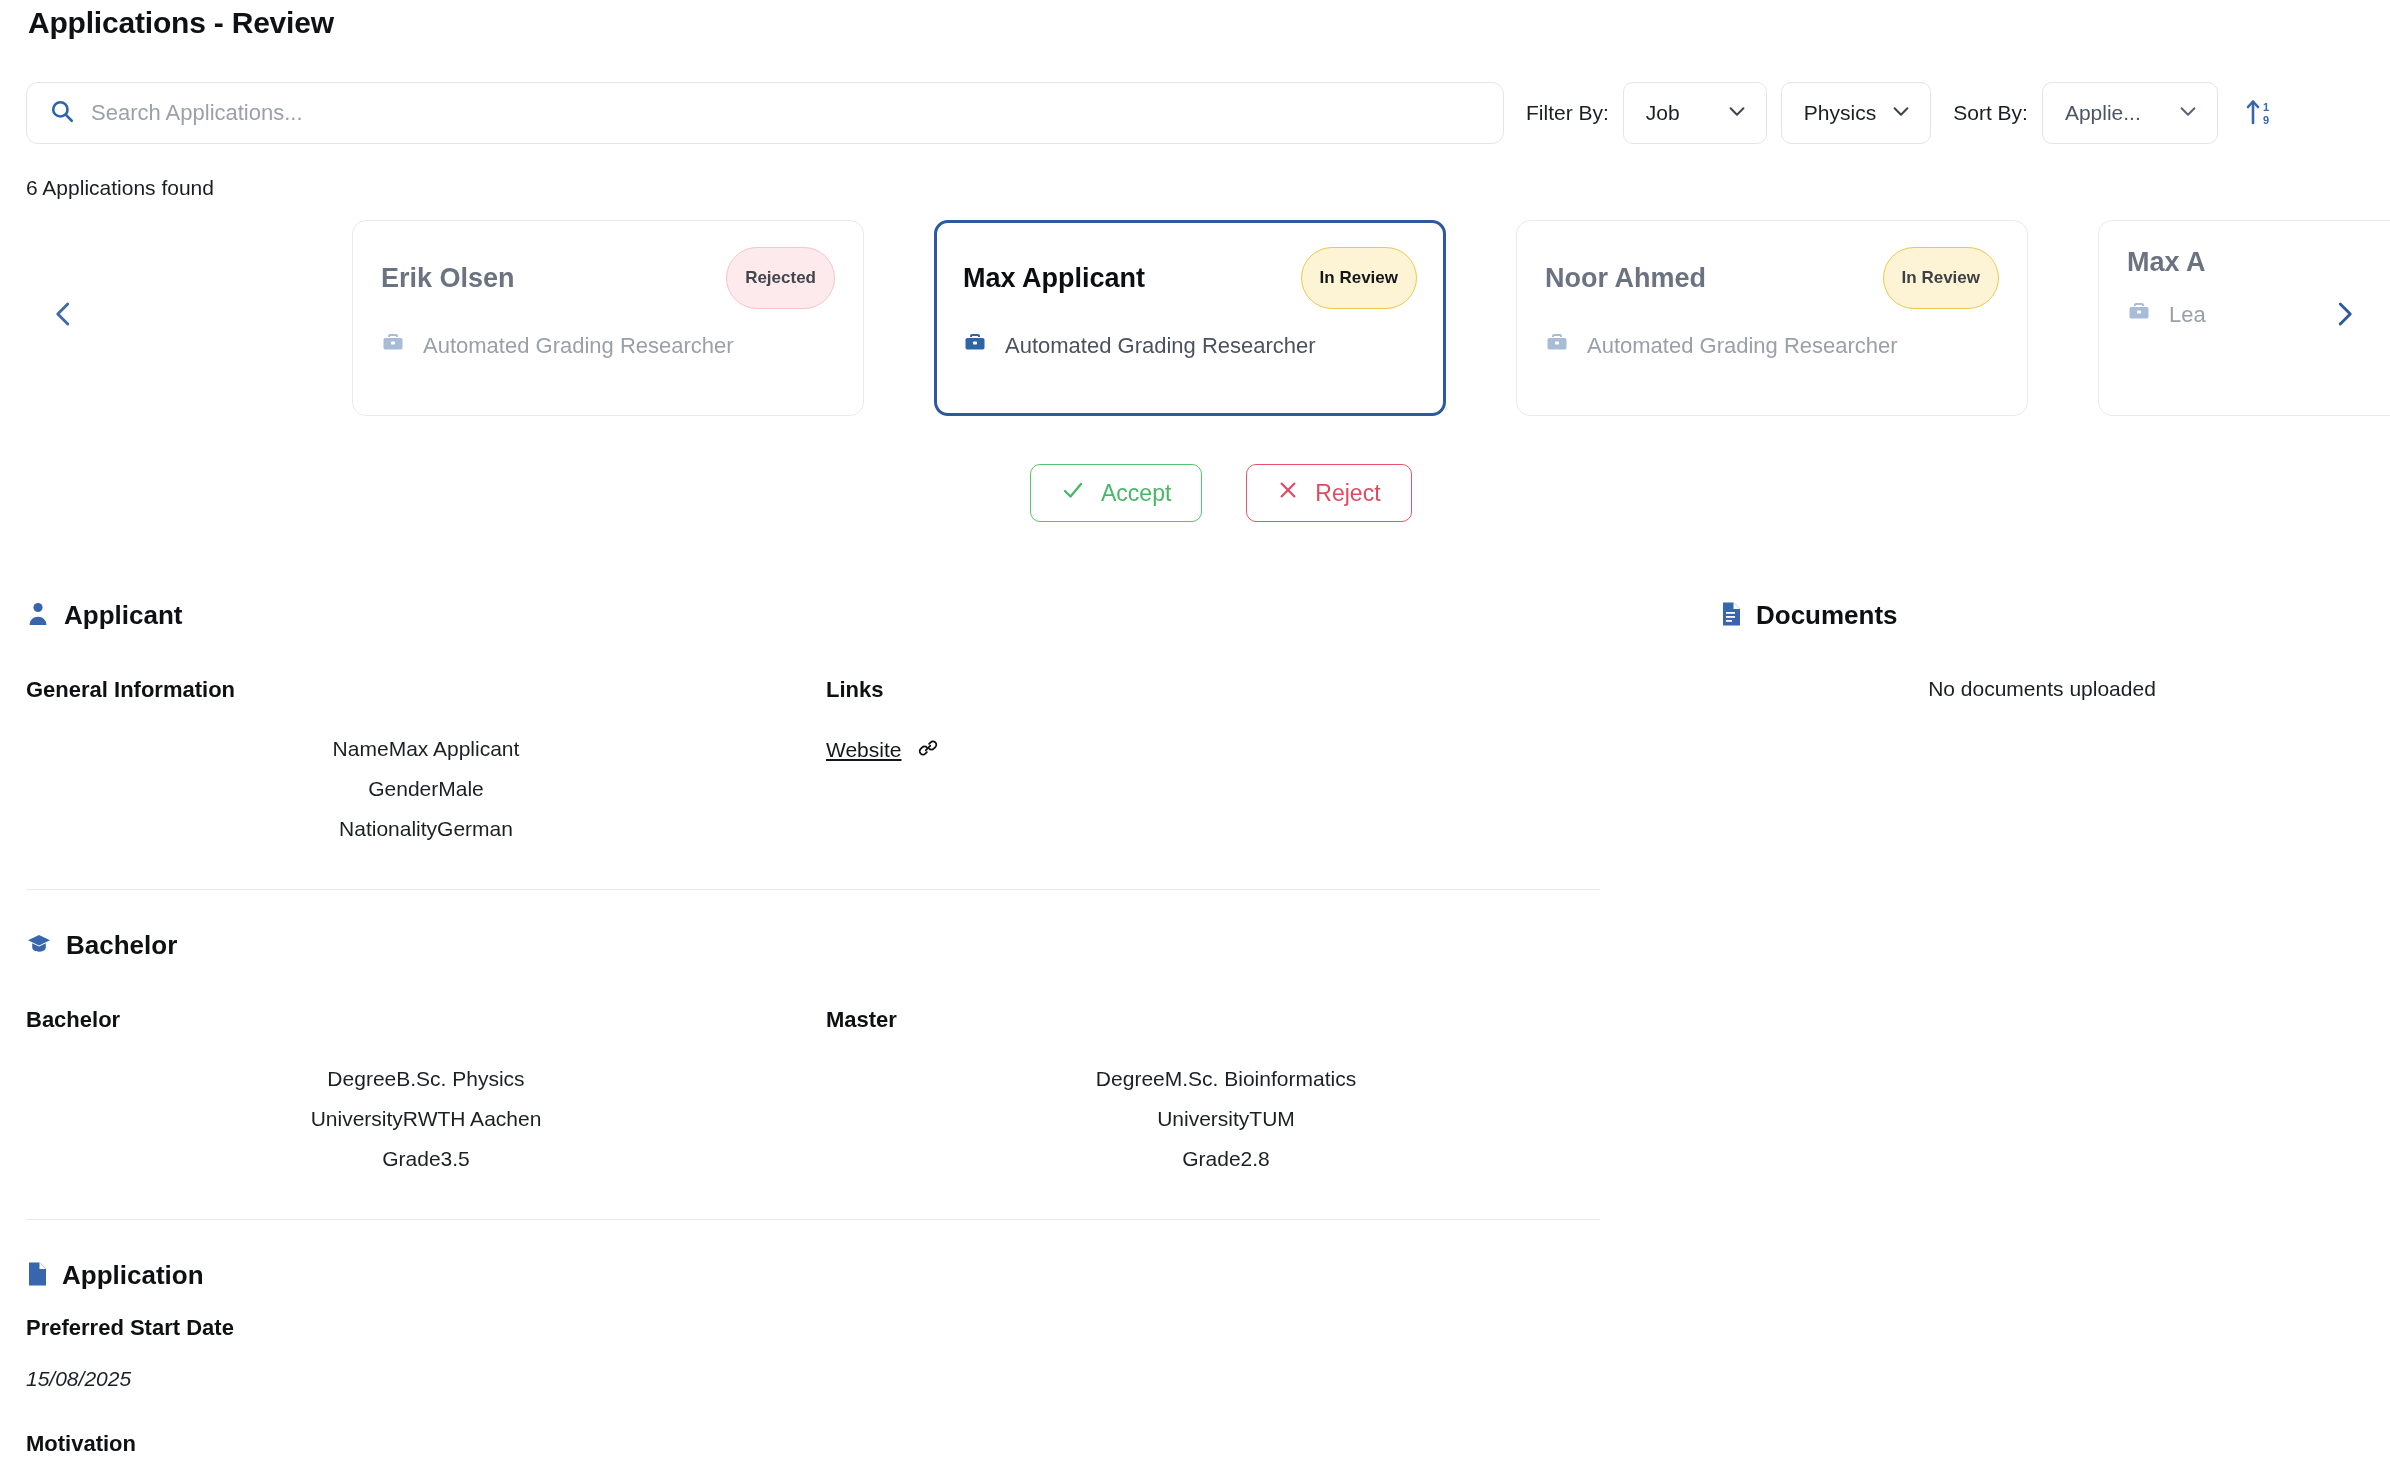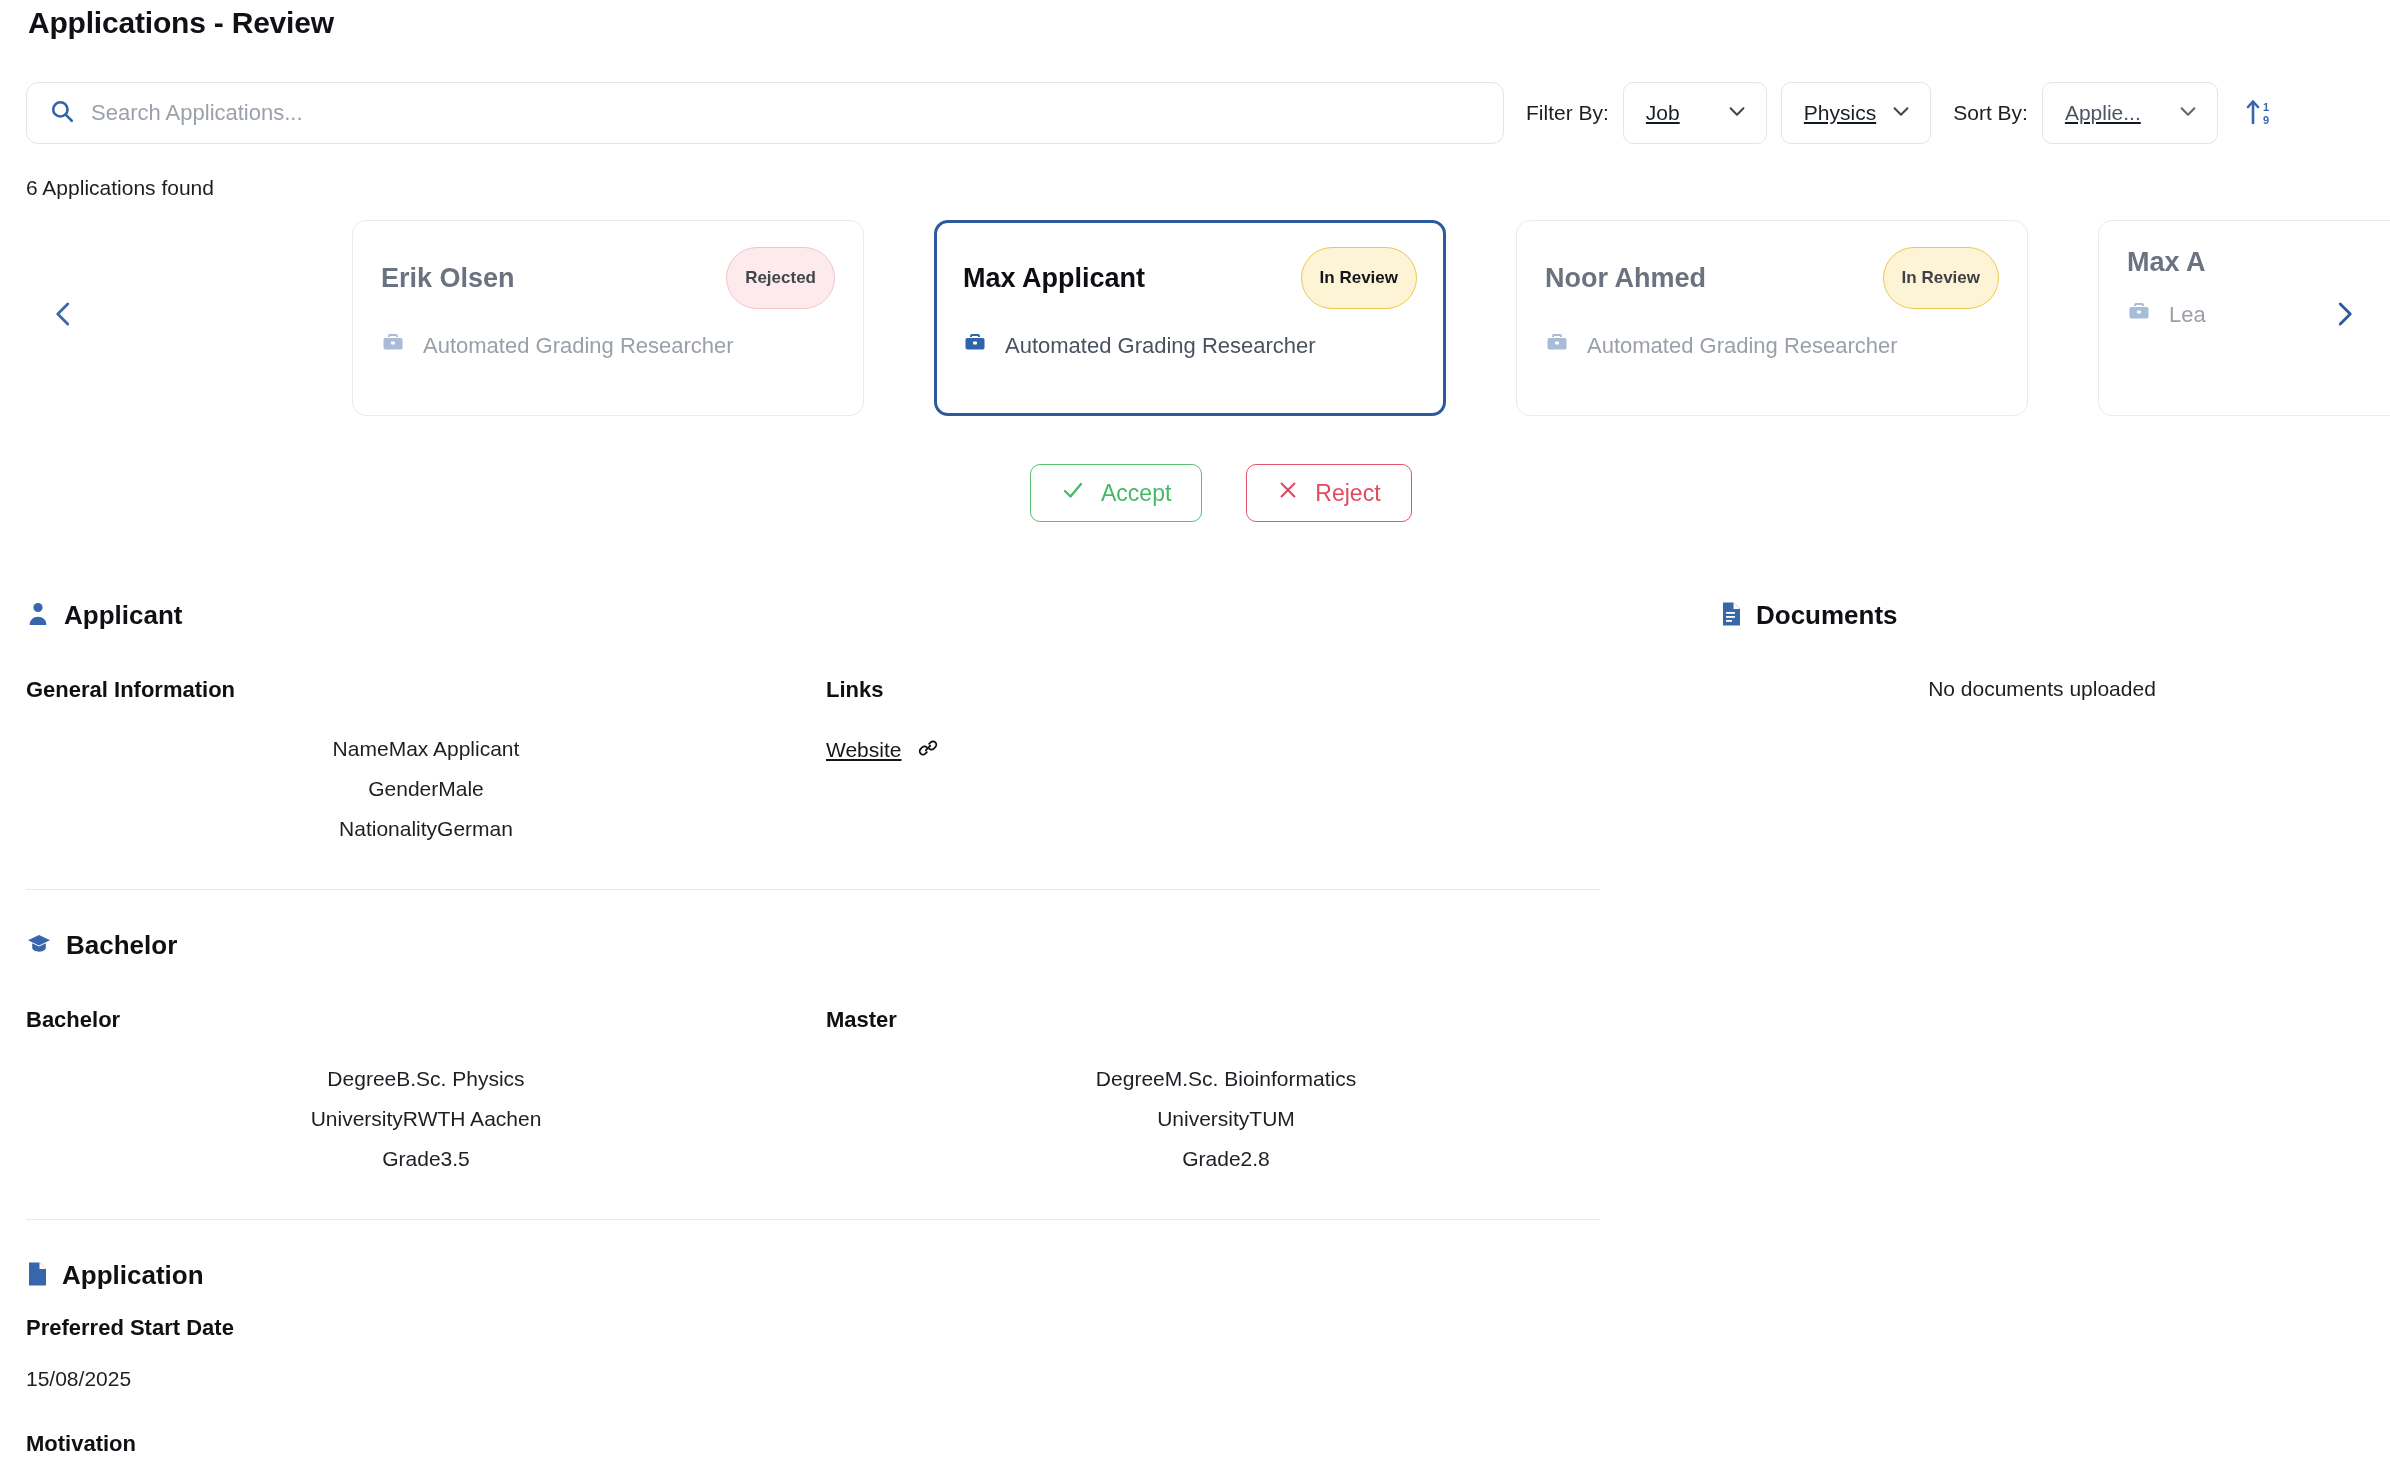--- a/index.html
+++ b/index.html
@@ -66,21 +66,20 @@
     min-width: 144px;
     border: 1px solid #e3e5e9;
     border-radius: 10px;
     background: #fff;
     display: flex;
     align-items: center;
     justify-content: space-between;
     padding: 0 18px 0 22px;
     gap: 14px;
     cursor: pointer;
-    text-decoration: underline;
   }
   .dropdown .dd-label { font-size: 21px; color: #1b1e23; white-space: nowrap; }
   .dropdown.sortby { min-width: 176px; }
   .dropdown.sortby .dd-label { color: #4b5563; }
   .chev-down { flex: 0 0 auto; }
 
   .sort-dir-btn {
     margin-left: 22px;
     width: 40px; height: 48px;
     display: flex; align-items: center; justify-content: center;
@@ -254,20 +253,21 @@
   .subhead {
     font-size: 22px;
     font-weight: bold;
     color: #0e1013;
     margin: 0 0 26px 0;
   }
   .plain-value {
     font-size: 21px;
     color: #1c1f24;
     margin-bottom: 40px;
+    font-style: italic;
   }
 
   .no-docs {
     text-align: center;
     font-size: 21px;
     color: #1c1f24;
     margin-top: 42px;
   }
 </style>
 </head>

